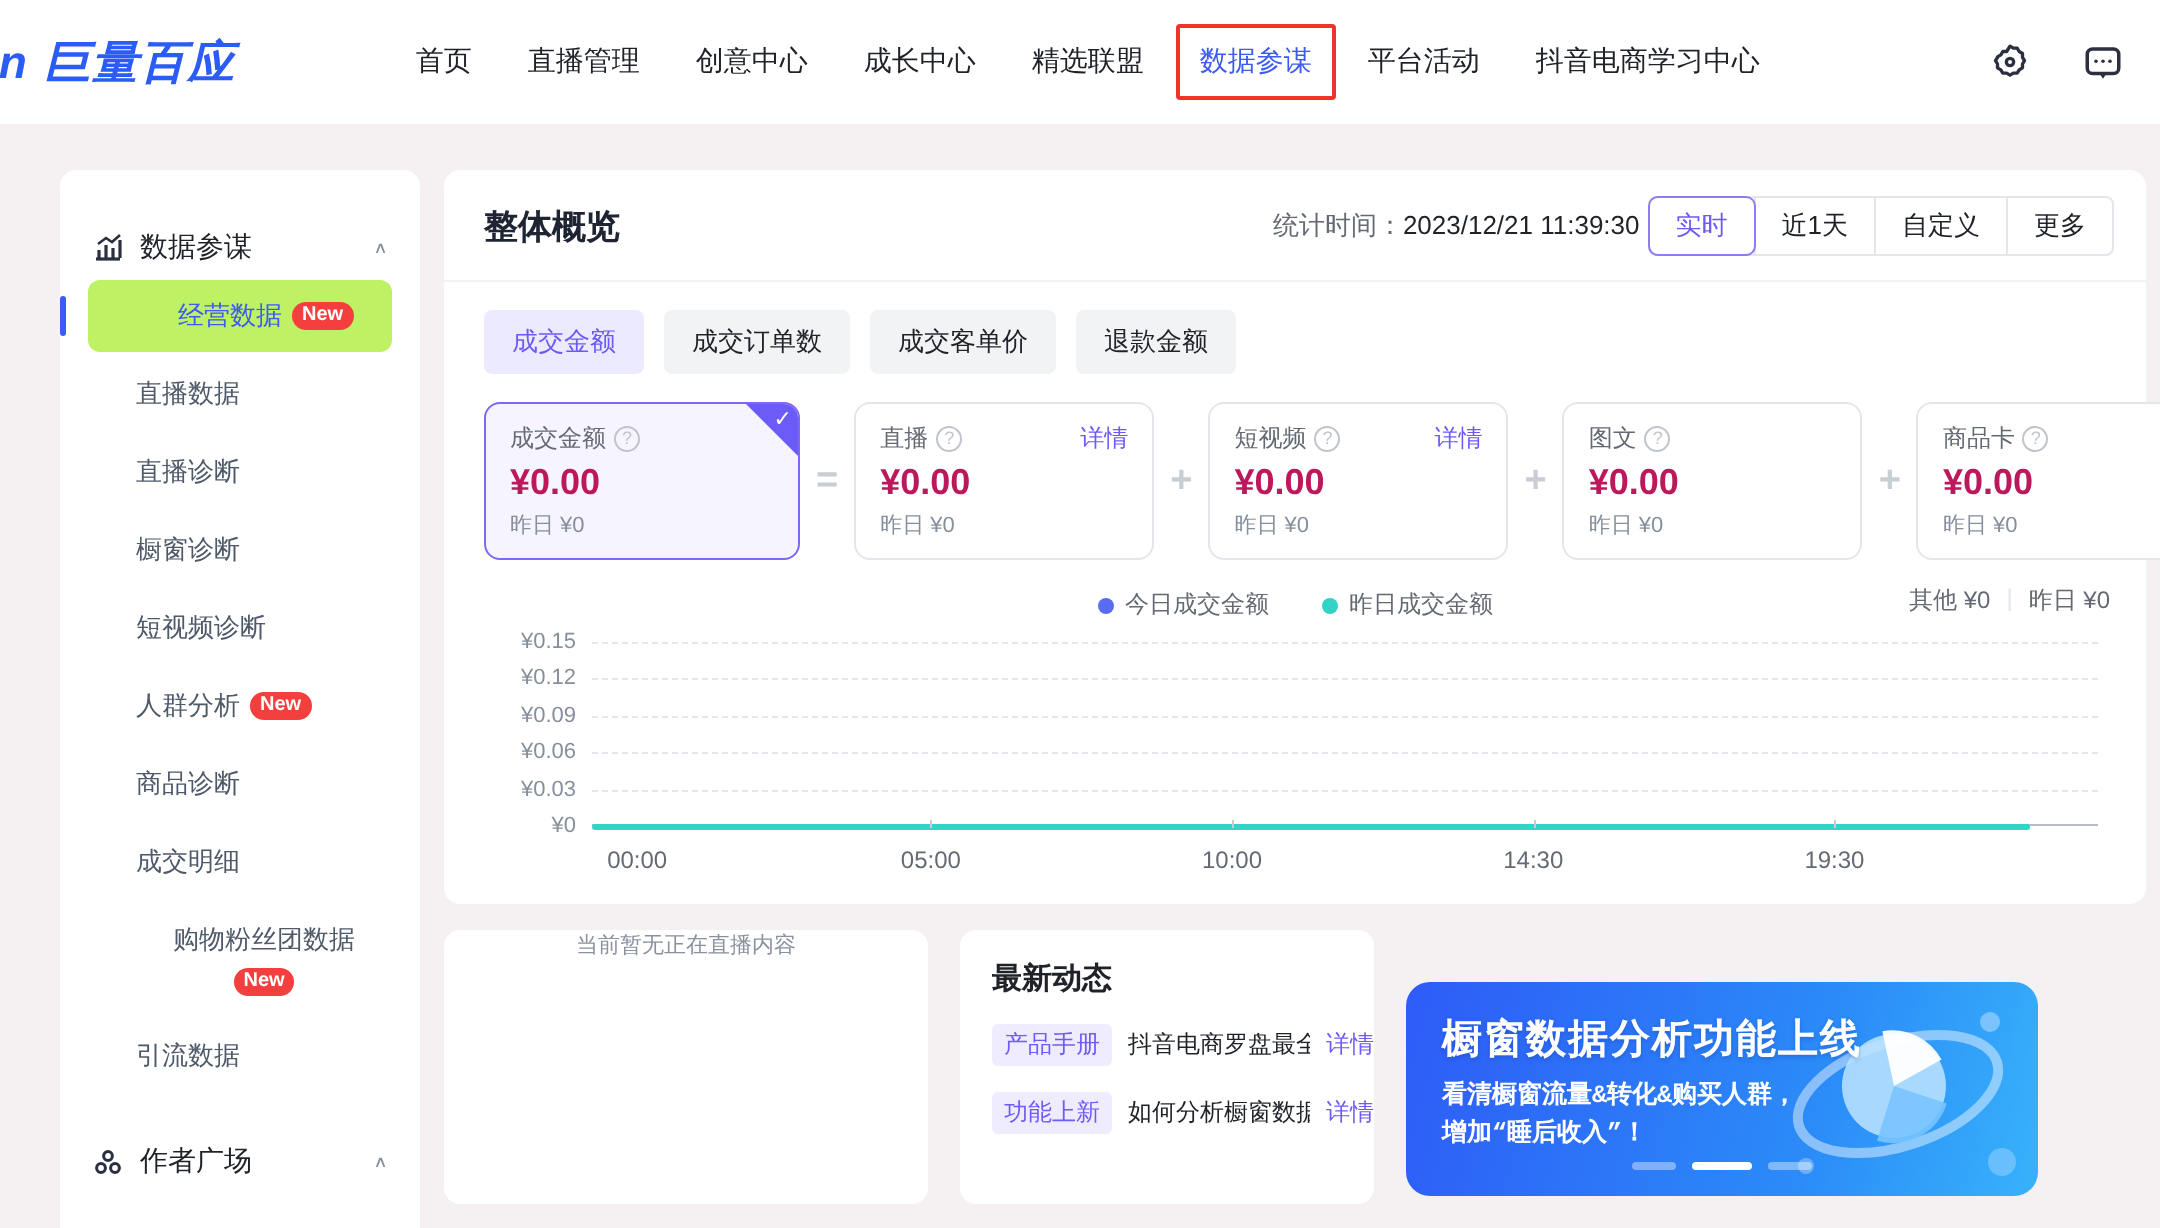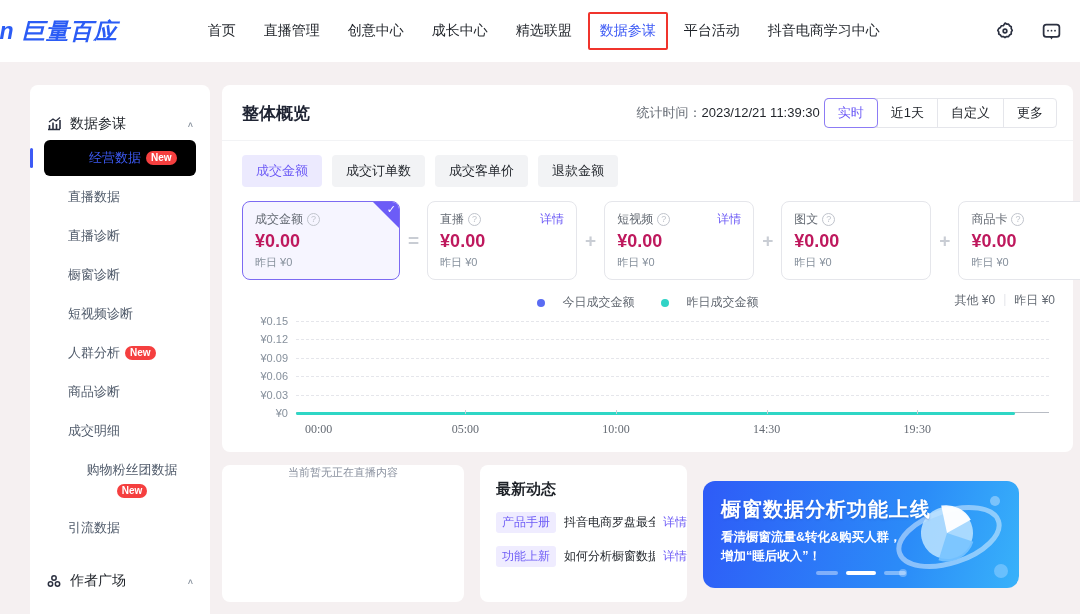--- a/index.html
+++ b/index.html
@@ -19,21 +19,21 @@
   
   .main-row { display:flex; padding:23px 7px 0 30px; gap:12px; height:552px; }
 
   
   .sidebar { width:180px; background:#fff; border-radius:8px 8px 0 0; padding:26px 14px 0 14px; flex:none; overflow:hidden; }
   .side-section-header { display:flex; align-items:center; gap:8px; font-size:14px; color:#1f2329; padding:4px 2px; cursor:pointer; margin-top:22px; }
   .side-section-header:first-child { margin-top:0; }
   .side-icon { width:16px; height:16px; flex:none; color:#2b3040; }
   .chevron { margin-left:auto; color:#86909c; font-size:10px; transform:scaleY(.8); }
   .side-item { position:relative; display:flex; align-items:center; gap:5px; font-size:13px; color:#4e5969; padding:9px 10px 9px 24px; margin-top:3px; border-radius:6px; cursor:pointer; white-space:nowrap; }
-  .side-item.active { background:#000000; color:#3d5af5;padding-left:45px; }
+  .side-item.active { background:#bef264; color:#3d5af5;padding-left:45px; }
   .active-bar { position:absolute; left:-14px; top:8px; bottom:8px; width:3px; background:#3d5af5; border-radius:2px; }
   .badge-new { background:#f53f3f; color:#fff; font-size:10px; line-height:14px; padding:0 5px; border-radius:8px; font-weight:700; }
 
   
   .content { flex:1; display:flex; flex-direction:column; gap:13px; min-width:0; }
   .card { background:#fff; border-radius:8px; }
 
   
   .overview { height:367px; flex:none; }
   .ov-header { display:flex; align-items:center; justify-content:space-between; padding:13px 16px 12px 20px; border-bottom:1px solid #f2f3f5; }
@@ -56,48 +56,48 @@
   .corner { position:absolute; top:0; right:0; width:0; height:0; border-top:26px solid #6c5cf7; border-left:26px solid transparent; }
   .corner-check { position:absolute; top:1px; right:3px; color:#fff; font-size:11px; }
   .sc-head { display:flex; align-items:center; gap:4px; font-size:12px; color:#646a73; }
   .q-icon { width:13px; height:13px; border:1px solid #c0c4cc; border-radius:50%; color:#c0c4cc; font-size:9px; line-height:11px; text-align:center; flex:none; }
   .sc-link { margin-left:auto; color:#6c5af6; font-size:12px; cursor:pointer; }
   .sc-value { font-size:18px; font-weight:700; color:#be185d; margin-top:3px; }
   .sc-yest { font-size:11px; color:#86909c; margin-top:3px; }
   .op { color:#c9cdd4; font-size:19px; font-weight:700; flex:none; padding:0 2px; }
 
   .legend-row { position:relative; display:flex; justify-content:center; gap:26px; padding:8px 20px 0 20px; font-size:12px; color:#646a73; }
-  .legend-item { display:flex; align-items:center; gap:18px; cursor:pointer; }
+  .legend-item { display:flex; align-items:center; gap:6px; cursor:pointer; }
   .dot { width:8px; height:8px; border-radius:50%; }
   .dot-today { background:#5a6cf3; }
   .dot-yest { background:#30d3c6; }
   .legend-right { position:absolute; right:18px; top:6px; color:#646a73; font-size:12px; display:flex; gap:8px; }
   .legend-right .sep { color:#e5e6eb; }
 
   .chart { position:relative; margin:4px 16px 0 20px; height:122px; }
   .plot { position:absolute; left:54px; right:8px; top:6px; bottom:24px; }
   .gridline { position:absolute; left:0; right:0; border-top:1px dashed #e5e6eb; }
   .baseline { position:absolute; left:0; right:0; bottom:0; border-top:1px solid #b8bcc4; }
   .data-line { position:absolute; left:0; bottom:-1.5px; width:95.5%; height:3px; background:#2fd6c5; border-radius:2px; }
   .ylabel { position:absolute; left:0; width:46px; text-align:right; font-size:11px; color:#86909c; transform:translateY(-50%); }
-  .xlabel { position:absolute; bottom:0; transform:translateX(-50%); font-size:12px; color:#646a73;font-family:Liberation Serif, serif; }
+  .xlabel { position:absolute; bottom:0; transform:translateX(-50%); font-size:12px; color:#646a73; }
   .xtick { position:absolute; bottom:23px; width:1px; height:4px; background:#c9cdd4; }
 
   
   .bottom-row { display:flex; gap:16px; height:137px; flex:none; }
   .live-card { width:242px; flex:none; display:flex; justify-content:center; font-size:11px; color:#8a919f; }
   .news-card { width:207px; flex:none; padding:15px 0 0 16px; overflow:hidden; }
   .news-title { font-size:15px; font-weight:600; color:#1f2329; }
   .news-item { display:flex; align-items:center; gap:8px; margin-top:13px; font-size:12px; white-space:nowrap; cursor:pointer; }
   .news-tag { background:#efecff; color:#6e5cf6; padding:2px 6px; border-radius:3px; flex:none; }
   .news-text { color:#1f2329; overflow:hidden; }
   .news-link { color:#6e5cf6; flex:none; }
 
-  .banner { width:316px; flex:none; margin-top:16px; height:107px; border-radius:12px; position:relative; overflow:hidden; cursor:pointer;
-            background:linear-gradient(105deg,#2e5bf7 0%,#2b8cf8 65%,#38b2fa 100%); color:#fff; padding:15px 18px; }
+  .banner { width:316px; flex:none; margin-top:26px; height:107px; border-radius:12px; position:relative; overflow:hidden; cursor:pointer;
+            background:linear-gradient(105deg,#2e5bf7 0%,#2b8cf8 65%,#38b2fa 100%); color:#fff; padding:15px 18px;font-family:Liberation Mono, monospace; }
   .banner-title { font-size:20px; font-weight:800; letter-spacing:1px; text-shadow:0 1px 2px rgba(20,60,160,.35); position:relative; z-index:2; }
   .banner-line { font-size:12.5px; margin-top:6px; font-weight:600; position:relative; z-index:2; }
   .banner-dots { position:absolute; left:50%; transform:translateX(-50%); bottom:13px; display:flex; gap:8px; z-index:3; }
   .bdot { width:22px; height:4px; border-radius:2px; background:rgba(255,255,255,.4); cursor:pointer; }
   .bdot.active { width:30px; background:#fff; }
   .banner-art { position:absolute; right:6px; top:2px; z-index:1; }
 </style>
 </head>
 <body>
 

